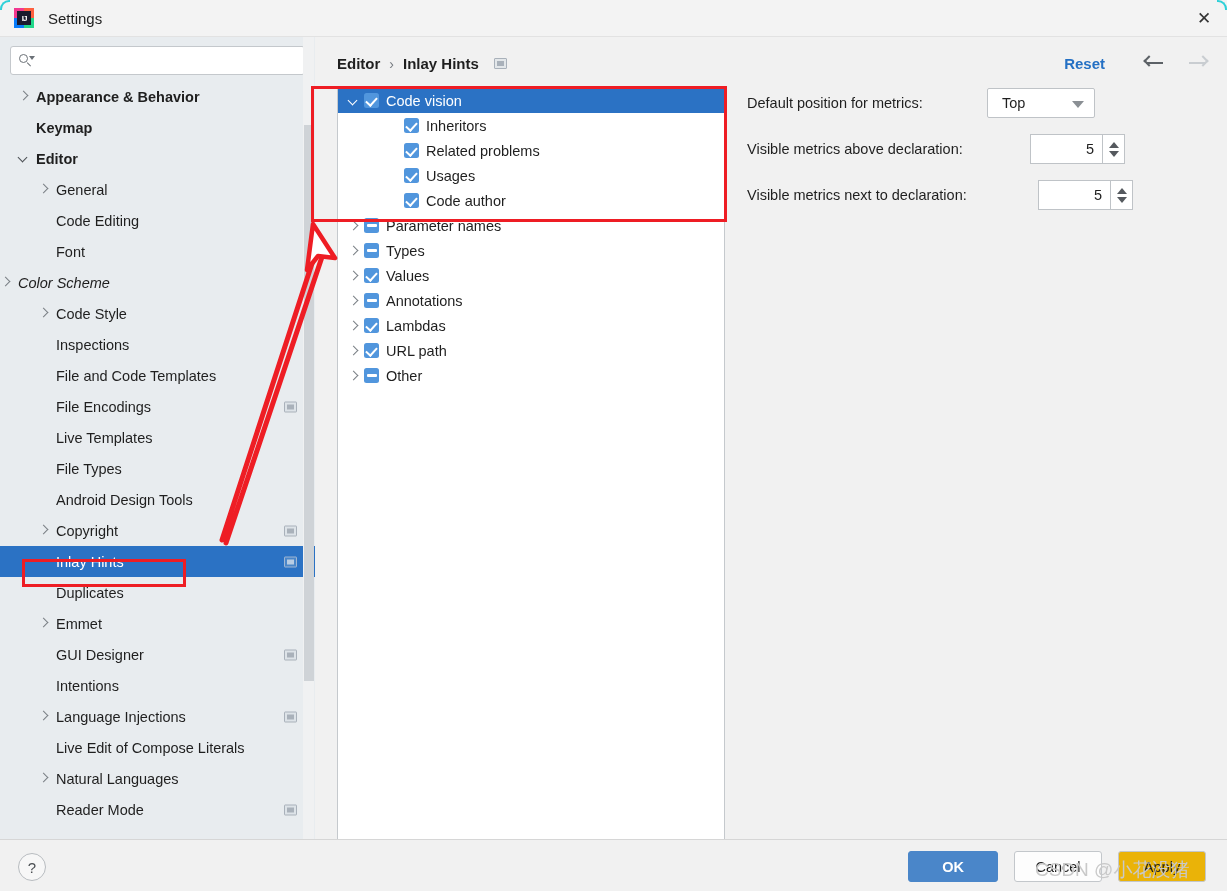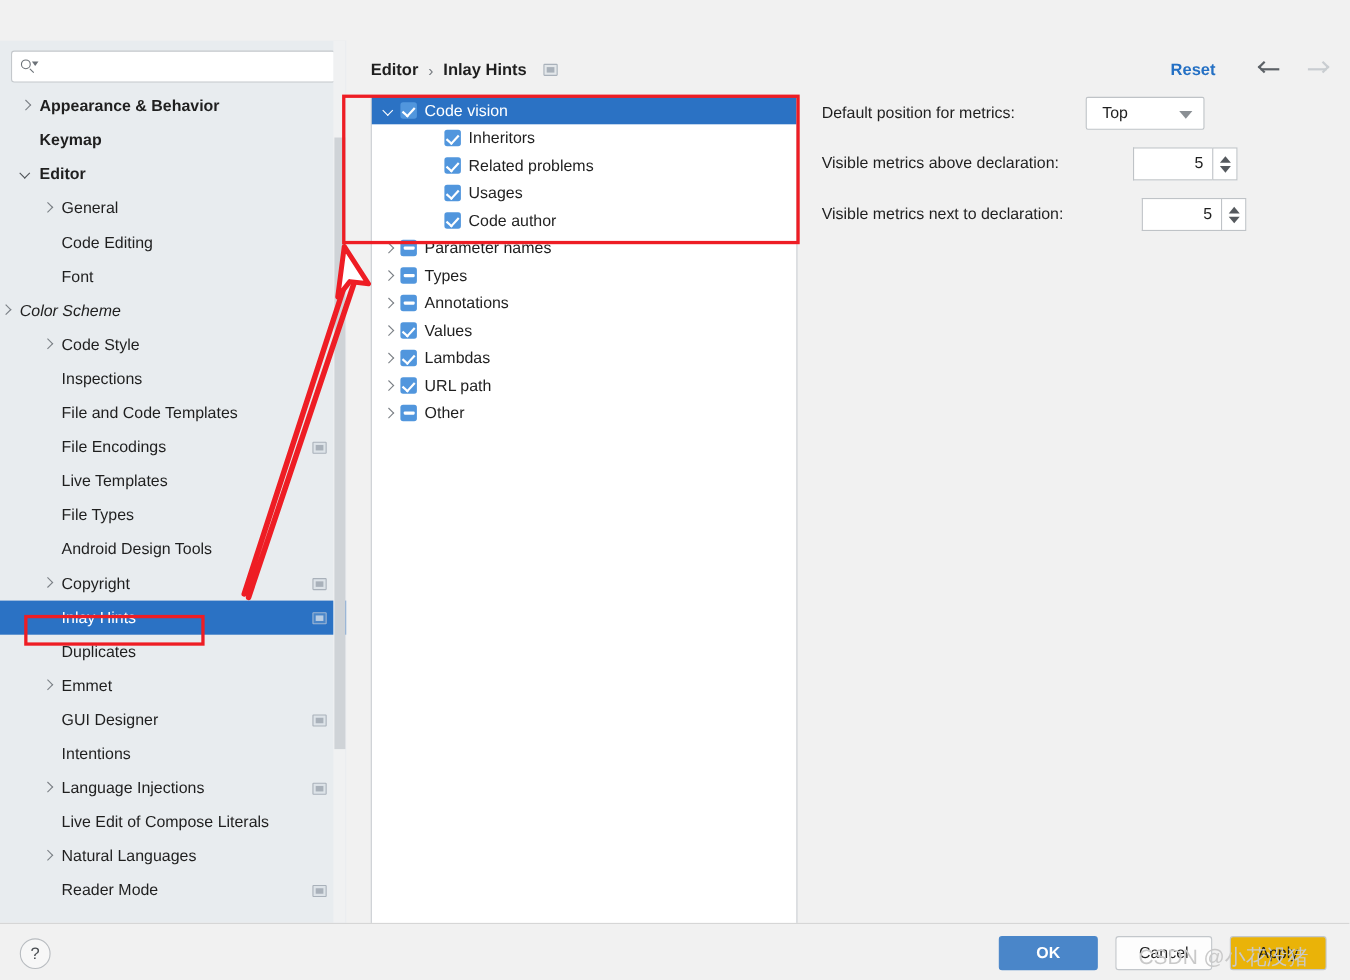--- a/index.html
+++ b/index.html
@@ -338,20 +338,33 @@
     position: absolute; left: 1035px; top: 857px;
     font-size: 19px; color: #c9c9c9;
     pointer-events: none; white-space: nowrap;
   }
 </style>
 </head>
 <body>
 
 <div id="app">
 
+  <div class="titlebar">
+    <div class="titlebar-corner-l"></div>
+    <div class="titlebar-corner-r"></div>
+    <div class="app-icon">
+      <div class="q1"></div>
+        <div class="q2"></div>
+        <div class="q3"></div>
+        <div class="q4"></div>
+      <div class="inner">IJ</div>
+    </div>
+    <div class="win-title">Settings</div>
+    <div class="win-close">✕</div>
+  </div>
 
   <div class="sidebar">
     <div class="search-wrap">
       <div class="search-box">
         <span class="search-icon">
           <span class="circ"></span>
             <span class="hand"></span>
             <span class="carat"></span>
         </span>
         <input class="search-input" type="text" placeholder="" style="">
@@ -518,27 +531,27 @@
             <span class="cbox partial"></span>
             <span class="htext">Parameter names</span>
           </div>
           <div class="hrow" style="padding-left: 9px;">
             <span class="exp right"></span>
             <span class="cbox partial"></span>
             <span class="htext">Types</span>
           </div>
           <div class="hrow" style="padding-left: 9px;">
             <span class="exp right"></span>
+            <span class="cbox checked"></span>
+            <span class="htext">Values</span>
+          </div>
+          <div class="hrow" style="padding-left: 9px;">
+            <span class="exp right"></span>
             <span class="cbox partial"></span>
             <span class="htext">Annotations</span>
-          </div>
-          <div class="hrow" style="padding-left: 9px;">
-            <span class="exp right"></span>
-            <span class="cbox checked"></span>
-            <span class="htext">Values</span>
           </div>
           <div class="hrow" style="padding-left: 9px;">
             <span class="exp right"></span>
             <span class="cbox checked"></span>
             <span class="htext">Lambdas</span>
           </div>
           <div class="hrow" style="padding-left: 9px;">
             <span class="exp right"></span>
             <span class="cbox checked"></span>
             <span class="htext">URL path</span>

